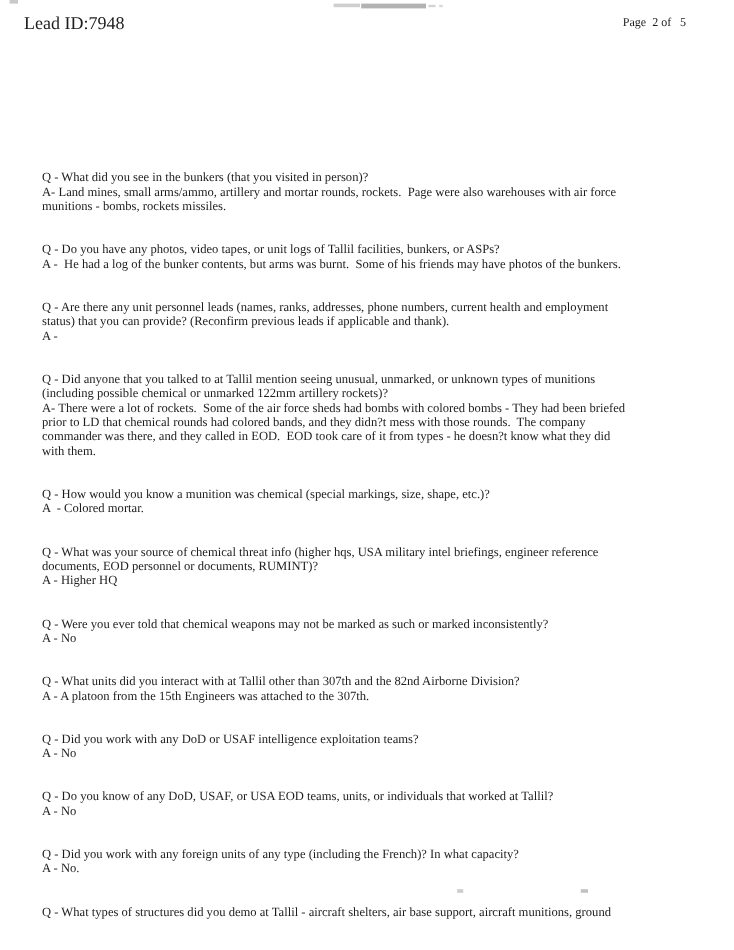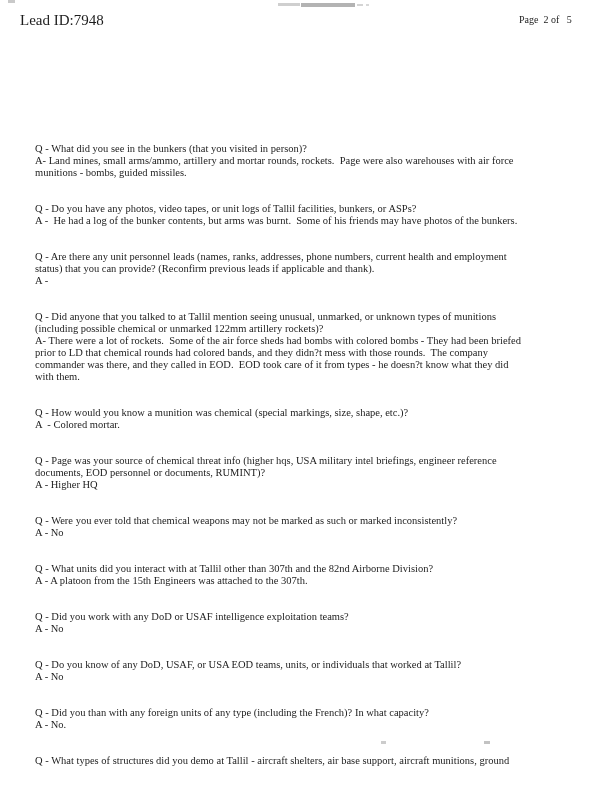--- a/index.html
+++ b/index.html
@@ -68,21 +68,21 @@
   <div class="artifact a-speck-2"></div>
 
   <div class="hdr-left">Lead ID:7948</div>
 
   <div class="hdr-right">Page  2 of   5</div>
 
   <div class="qa-list">
       <div class="qa-block">
         <div class="line">Q - What did you see in the bunkers (that you visited in person)?</div>
         <div class="line">A- Land mines, small arms/ammo, artillery and mortar rounds, rockets.  Page were also warehouses with air force</div>
-        <div class="line">munitions - bombs, guided missiles.</div>
+        <div class="line">munitions - bombs, rockets missiles.</div>
       </div>
       <div class="qa-block">
         <div class="line">Q - Do you have any photos, video tapes, or unit logs of Tallil facilities, bunkers, or ASPs?</div>
         <div class="line">A -  He had a log of the bunker contents, but arms was burnt.  Some of his friends may have photos of the bunkers.</div>
       </div>
       <div class="qa-block">
         <div class="line">Q - Are there any unit personnel leads (names, ranks, addresses, phone numbers, current health and employment</div>
         <div class="line">status) that you can provide? (Reconfirm previous leads if applicable and thank).</div>
         <div class="line">A -</div>
       </div>
@@ -92,42 +92,42 @@
         <div class="line">A- There were a lot of rockets.  Some of the air force sheds had bombs with colored bombs - They had been briefed</div>
         <div class="line">prior to LD that chemical rounds had colored bands, and they didn?t mess with those rounds.  The company</div>
         <div class="line">commander was there, and they called in EOD.  EOD took care of it from types - he doesn?t know what they did</div>
         <div class="line">with them.</div>
       </div>
       <div class="qa-block">
         <div class="line">Q - How would you know a munition was chemical (special markings, size, shape, etc.)?</div>
         <div class="line">A  - Colored mortar.</div>
       </div>
       <div class="qa-block">
-        <div class="line">Q - Page was your source of chemical threat info (higher hqs, USA military intel briefings, engineer reference</div>
+        <div class="line">Q - What was your source of chemical threat info (higher hqs, USA military intel briefings, engineer reference</div>
         <div class="line">documents, EOD personnel or documents, RUMINT)?</div>
         <div class="line">A - Higher HQ</div>
       </div>
       <div class="qa-block">
         <div class="line">Q - Were you ever told that chemical weapons may not be marked as such or marked inconsistently?</div>
         <div class="line">A - No</div>
       </div>
       <div class="qa-block">
         <div class="line">Q - What units did you interact with at Tallil other than 307th and the 82nd Airborne Division?</div>
         <div class="line">A - A platoon from the 15th Engineers was attached to the 307th.</div>
       </div>
       <div class="qa-block">
         <div class="line">Q - Did you work with any DoD or USAF intelligence exploitation teams?</div>
         <div class="line">A - No</div>
       </div>
       <div class="qa-block">
         <div class="line">Q - Do you know of any DoD, USAF, or USA EOD teams, units, or individuals that worked at Tallil?</div>
         <div class="line">A - No</div>
       </div>
       <div class="qa-block">
-        <div class="line">Q - Did you than with any foreign units of any type (including the French)? In what capacity?</div>
+        <div class="line">Q - Did you work with any foreign units of any type (including the French)? In what capacity?</div>
         <div class="line">A - No.</div>
       </div>
       <div class="qa-block">
         <div class="line">Q - What types of structures did you demo at Tallil - aircraft shelters, air base support, aircraft munitions, ground</div>
       </div>
     </div>
 
 </div>
 
 </body></html>

